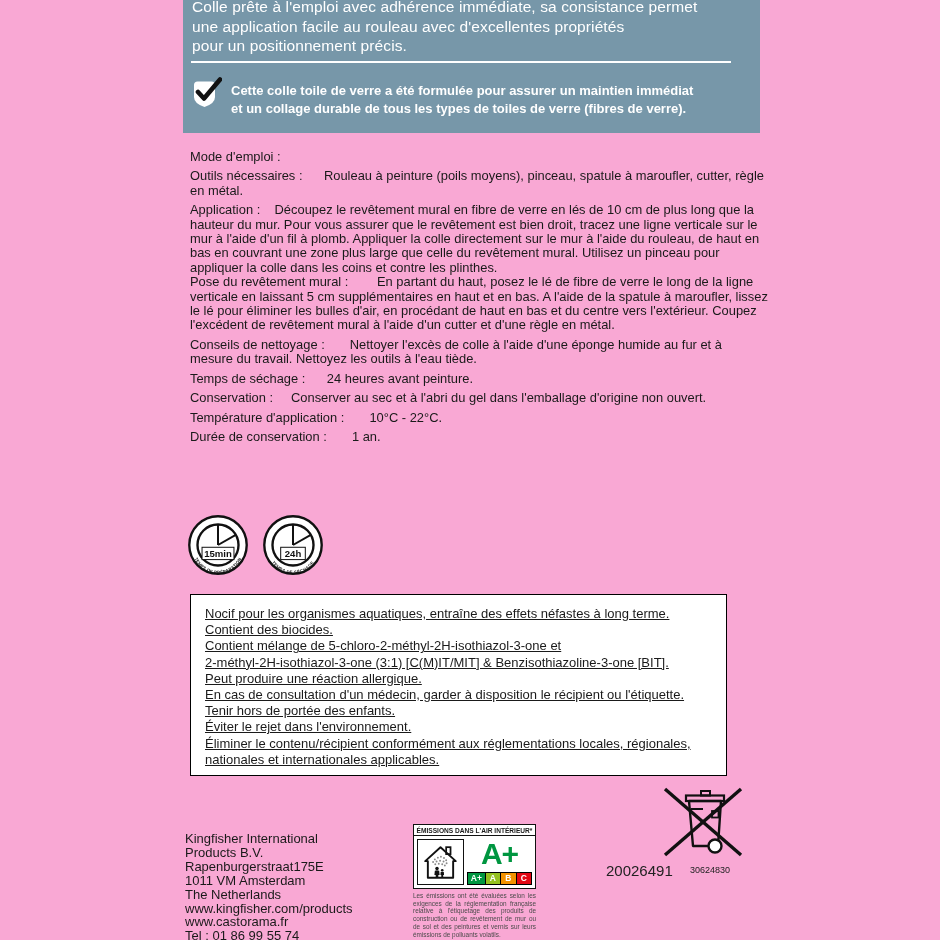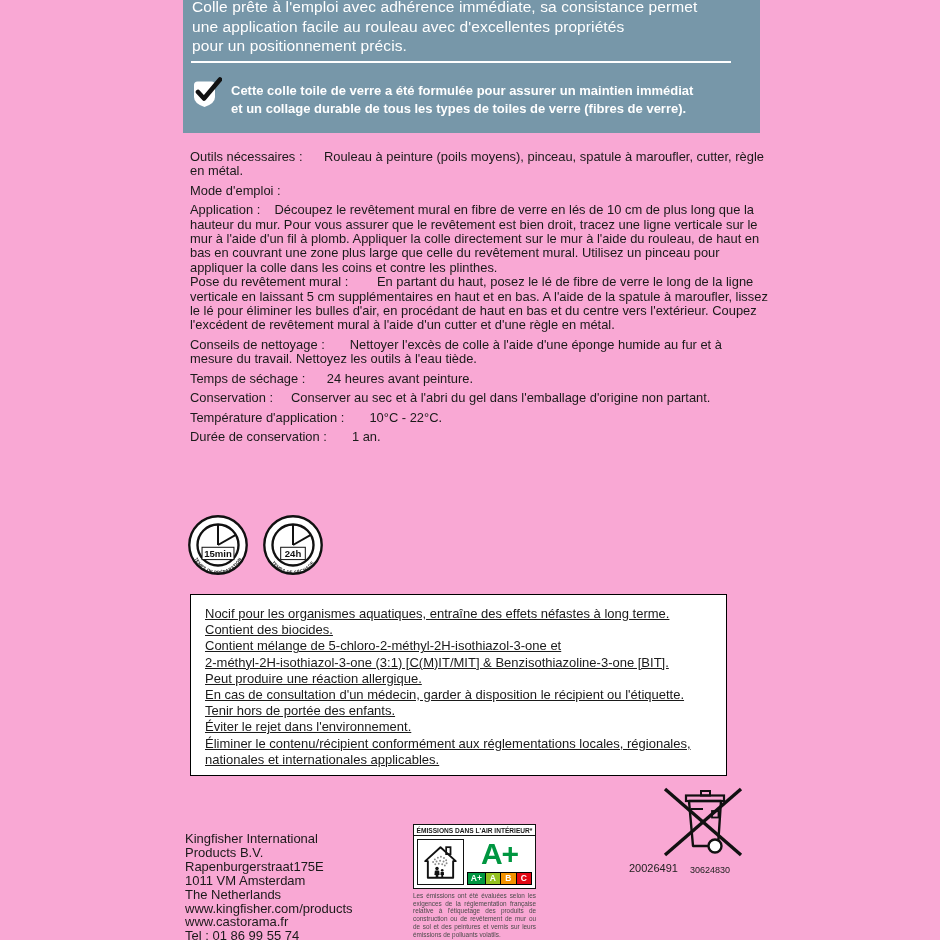--- a/index.html
+++ b/index.html
@@ -44,21 +44,21 @@
   .em-scale { display:flex; height:13px; }
   .em-cell { flex:1; border:1px solid #000; color:#fff; font-weight:bold; font-size:8.5px; text-align:center; line-height:11px; }
   .em-cell + .em-cell { border-left:0; }
   .em-cell.c0 { background:#009640; flex:1.15; }
   .em-cell.c1 { background:#95c11f; }
   .em-cell.c2 { background:#f39200; }
   .em-cell.c3 { background:#e30613; }
   .em-fine { margin-top:3px; font-size:6.4px; line-height:7.7px; text-align:justify; color:#4a4a4a; }
 
   .weee { position:absolute; left:653px; top:787px; width:92px; height:72px; }
-  .code-left  { position:absolute; left:606px; top:862px; font-size:11px; color:#222;margin-left:23px; }
+  .code-left  { position:absolute; left:606px; top:862px; font-size:15px; color:#222; }
   .code-right { position:absolute; left:690px; top:865px; font-size:9px; color:#222; }
 </style>
 </head>
 <body>
 
 <div class="page">
 
   <div class="band">
     <div class="band-intro">Colle prête à l'emploi avec adhérence immédiate, sa consistance permet
 une application facile au rouleau avec d'excellentes propriétés
@@ -68,27 +68,27 @@
       <svg class="check-icon" viewBox="0 0 30 32">
         <path d="M2,8 Q2,4.5 5.5,4.5 L19.5,4.5 Q23,4.5 23,8 L23,20 Q23,26.5 12.5,30 Q2,26.5 2,20 Z" fill="#ffffff"></path>
         <path d="M6,15 L12,21.5 L28,2.5" fill="none" stroke="#111" stroke-width="4.6" stroke-linecap="round" stroke-linejoin="round"></path>
       </svg>
       <div class="band-note-text">Cette colle toile de verre a été formulée pour assurer un maintien immédiat
 et un collage durable de tous les types de toiles de verre (fibres de verre).</div>
     </div>
   </div>
 
   <div class="body-text">
+    <div class="par">Mode d'emploi :</div>
     <div class="par">Outils nécessaires :      Rouleau à peinture (poils moyens), pinceau, spatule à maroufler, cutter, règle en métal.</div>
-    <div class="par">Mode d'emploi :</div>
     <div class="par">Application :    Découpez le revêtement mural en fibre de verre en lés de 10 cm de plus long que la hauteur du mur. Pour vous assurer que le revêtement est bien droit, tracez une ligne verticale sur le mur à l'aide d'un fil à plomb. Appliquer la colle directement sur le mur à l'aide du rouleau, de haut en bas en couvrant une zone plus large que celle du revêtement mural. Utilisez un pinceau pour appliquer la colle dans les coins et contre les plinthes.</div>
     <div class="par">Pose du revêtement mural :        En partant du haut, posez le lé de fibre de verre le long de la ligne verticale en laissant 5 cm supplémentaires en haut et en bas. A l'aide de la spatule à maroufler, lissez le lé pour éliminer les bulles d'air, en procédant de haut en bas et du centre vers l'extérieur. Coupez l'excédent de revêtement mural à l'aide d'un cutter et d'une règle en métal.</div>
     <div class="par">Conseils de nettoyage :       Nettoyer l'excès de colle à l'aide d'une éponge humide au fur et à mesure du travail. Nettoyez les outils à l'eau tiède.</div>
     <div class="par">Temps de séchage :      24 heures avant peinture.</div>
-    <div class="par">Conservation :     Conserver au sec et à l'abri du gel dans l'emballage d'origine non partant.</div>
+    <div class="par">Conservation :     Conserver au sec et à l'abri du gel dans l'emballage d'origine non ouvert.</div>
     <div class="par">Température d'application :       10°C - 22°C.</div>
     <div class="par">Durée de conservation :       1 an.</div>
   </div>
 
   <div class="clocks">
     <svg class="clock" viewBox="0 0 68 68">
       <defs>
           <path id="arcA" d="M 7,45 A 28,28 0 0 0 61,45" fill="none"></path>
         </defs>
       <circle cx="34" cy="34" r="31.5" fill="#fff" stroke="#111" stroke-width="2.6"></circle>

